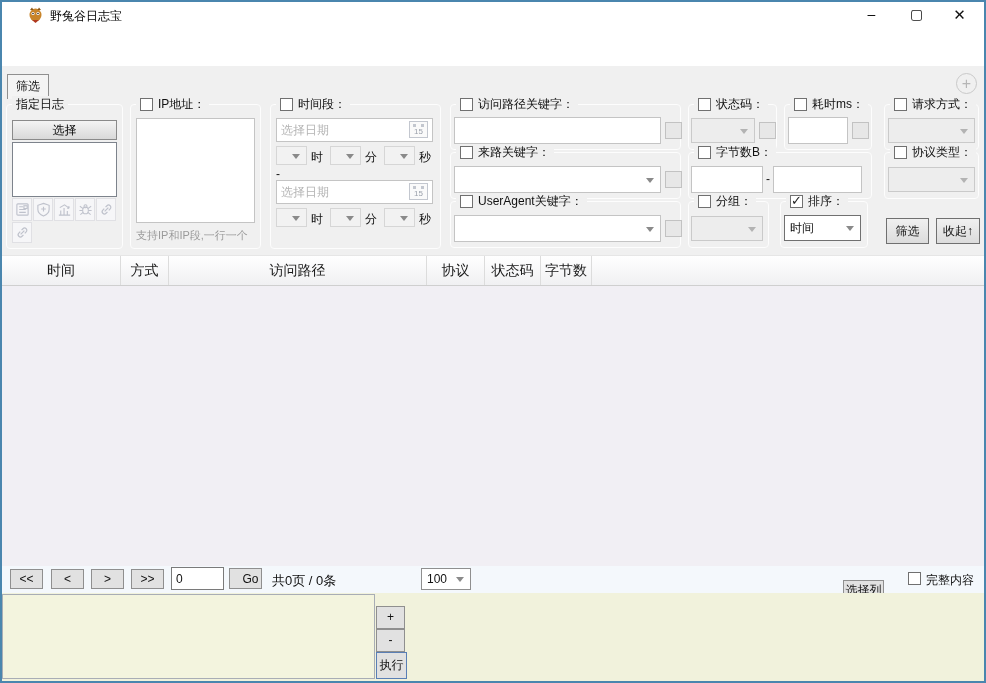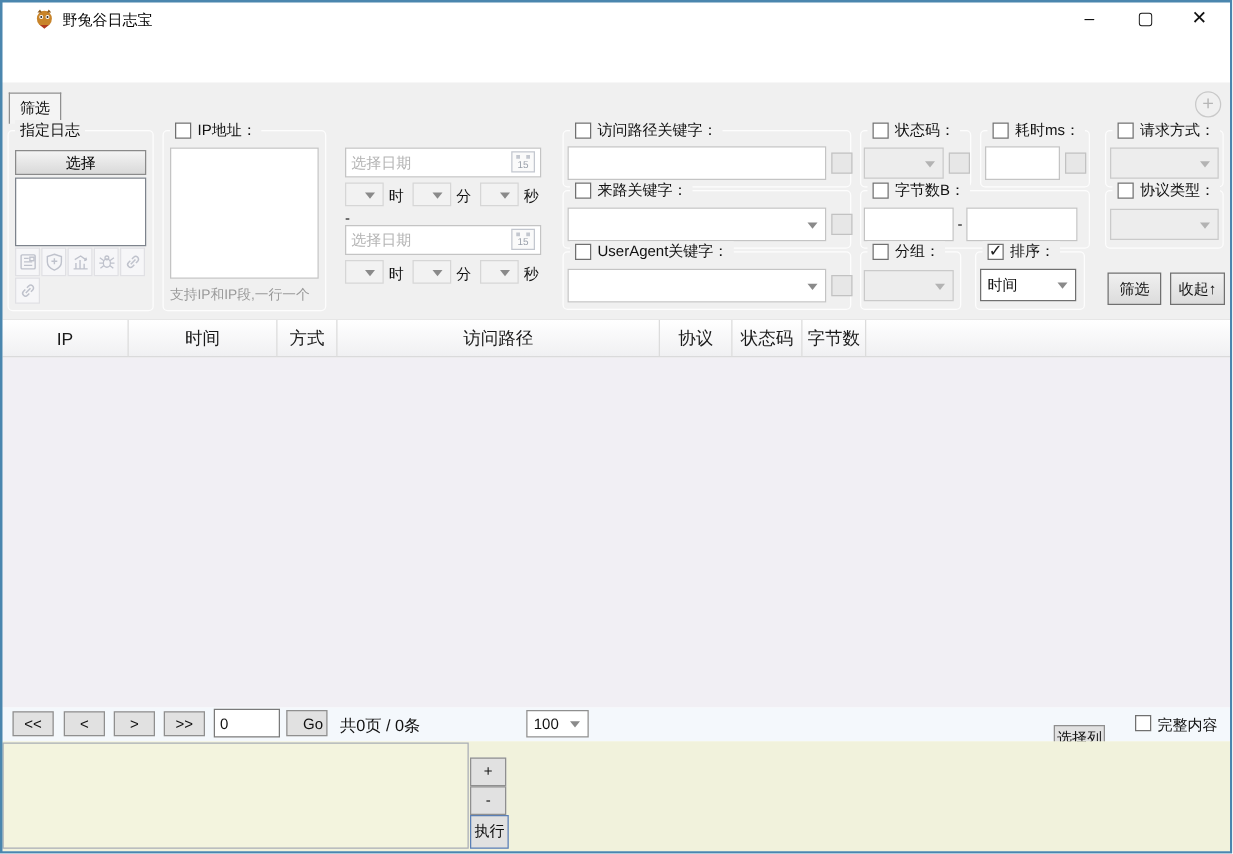--- a/index.html
+++ b/index.html
@@ -144,20 +144,26 @@
 
   <div class="grp" style="left:130px;top:104px;width:131px;height:145px;">
     <div class="grp-legend">
       <span class="cb"></span>
       <span>IP地址：</span>
     </div>
   </div>
   <textarea class="inp" style="position: absolute; left: 136px; top: 118px; width: 119px; height: 105px; resize: none;"></textarea>
   <div class="hint" style="left:136px;top:228px;">支持IP和IP段,一行一个</div>
 
+  <div class="grp" style="left:270px;top:104px;width:171px;height:145px;">
+    <div class="grp-legend">
+      <span class="cb"></span>
+      <span>时间段：</span>
+    </div>
+  </div>
   <input class="inp dateinp" style="left: 276px; top: 118px;" placeholder="选择日期">
   <div class="calico" style="left:409px;top:121px;">15</div>
   <div class="tcombo" style="left:276px;top:146px;">
       <span class="carat"></span>
     </div>
   <span class="tlabel" style="left:311px;top:149px;">时</span>
   <div class="tcombo" style="left:330px;top:146px;">
       <span class="carat"></span>
     </div>
   <span class="tlabel" style="left:365px;top:149px;">分</span>
@@ -279,21 +285,20 @@
         </span>
       <span>排序：</span>
     </div>
   </div>
   <div class="combo" style="position:absolute;left:784px;top:215px;width:77px;height:26px;border-color:#707070;"><span>时间</span><span class="carat"></span></div>
 
   <button class="pushbtn" style="position:absolute;left:886px;top:218px;width:43px;height:26px;background:linear-gradient(#f0f0f0,#dcdcdc);border-color:#707070;">筛选</button>
   <button class="pushbtn" style="position:absolute;left:936px;top:218px;width:44px;height:26px;background:linear-gradient(#f0f0f0,#dcdcdc);border-color:#707070;">收起↑</button>
 
   <div class="thead">
-    <div class="th" style="width:101px;">IP</div>
     <div class="th" style="width:119px;">时间</div>
     <div class="th" style="width:48px;">方式</div>
     <div class="th" style="width:258px;text-align:right;">访问路径</div>
     <div class="th" style="width:58px;">协议</div>
     <div class="th" style="width:56px;text-align:right;">状态码</div>
     <div class="th" style="width:51px;">字节数</div>
     <div class="th" style="width:34px;border-right:none;"></div>
   </div>
   <div class="tbody"></div>
 

